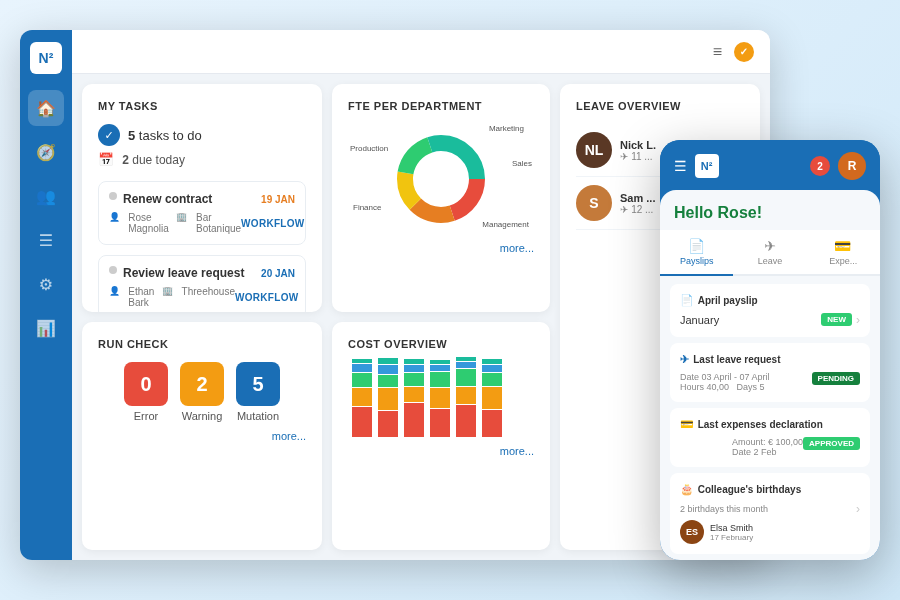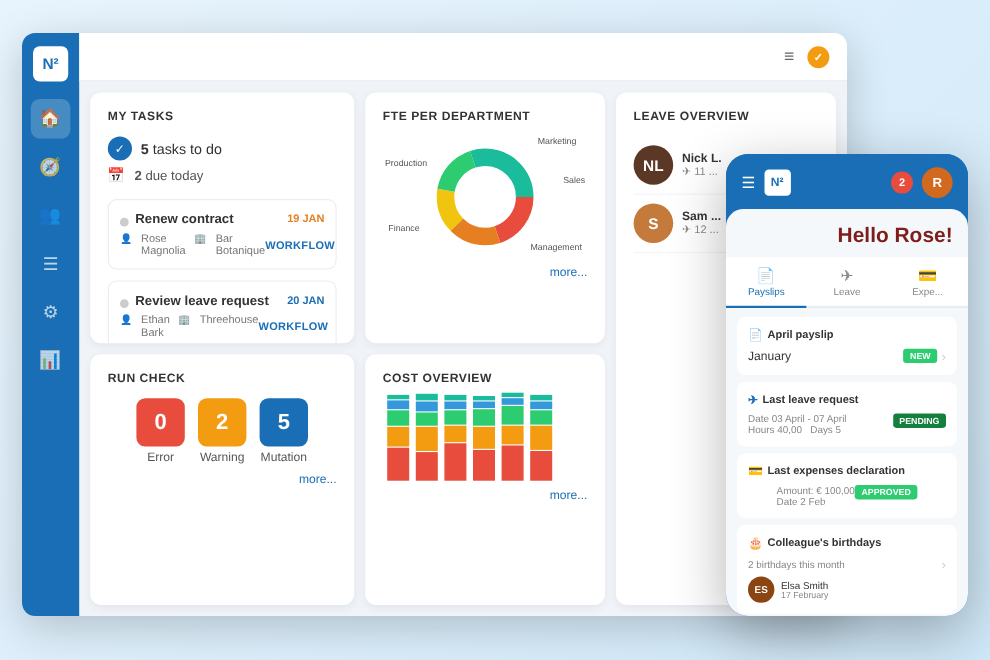--- a/index.html
+++ b/index.html
@@ -154,21 +154,21 @@
       display: flex;
       justify-content: space-between;
       align-items: center;
       margin-bottom: 6px;
     }
     .task-name {
       font-size: 12px;
       font-weight: 600;
       color: #333;
       display: flex;
-      align-items: flex-end;
+      align-items: flex-start;
       gap: 6px;
     }
     .task-bullet {
       width: 8px;
       height: 8px;
       background: #ccc;
       border-radius: 50%;
     }
     .task-meta {
       display: flex;
@@ -317,24 +317,23 @@
       flex: 1;
       background: #f5f8fb;
       border-radius: 16px 16px 0 0;
       margin-top: 10px;
       overflow: hidden;
       display: flex;
       flex-direction: column;
     }
     .mobile-greeting {
       padding: 14px 14px 8px;
-      font-size: 19px;
-      font-weight: 700;
-      color: #7f1d1d;
-      text-align: right;
+      font-size: 16px;
+      font-weight: 700;
+      color: #15803d;
     }
     .mobile-tabs {
       display: flex;
       border-bottom: 2px solid #e8edf2;
       background: #fff;
     }
     .mobile-tab {
       flex: 1;
       display: flex;
       flex-direction: column;
@@ -696,21 +695,21 @@
           </div>
           <span class="status-badge pending">PENDING</span>
         </div>
       </div>
 
       <div class="mobile-section">
         <div class="mobile-section-title">
           <span class="section-icon">💳</span>
           <span>Last expenses declaration</span>
         </div>
-        <div style="display:flex;justify-content:center;align-items:flex-start;">
+        <div style="display:flex;justify-content:flex-end;align-items:flex-start;">
           <div>
             <div class="mobile-section-sub">
               <span>Amount:</span> <span>€ 100,00</span>
             </div>
             <div class="mobile-section-sub">
               <span>Date</span> <span>2 Feb</span>
             </div>
           </div>
           <span class="status-badge approved">APPROVED</span>
         </div>

